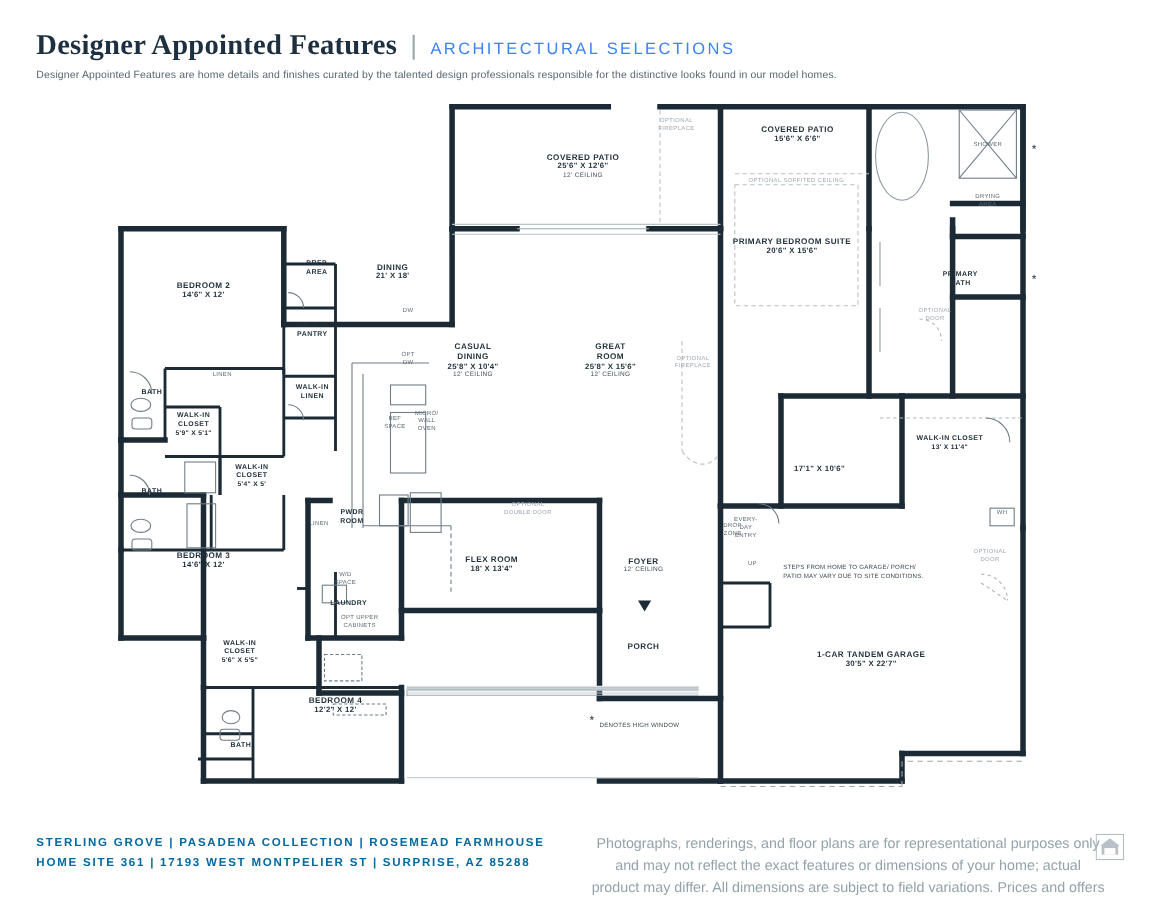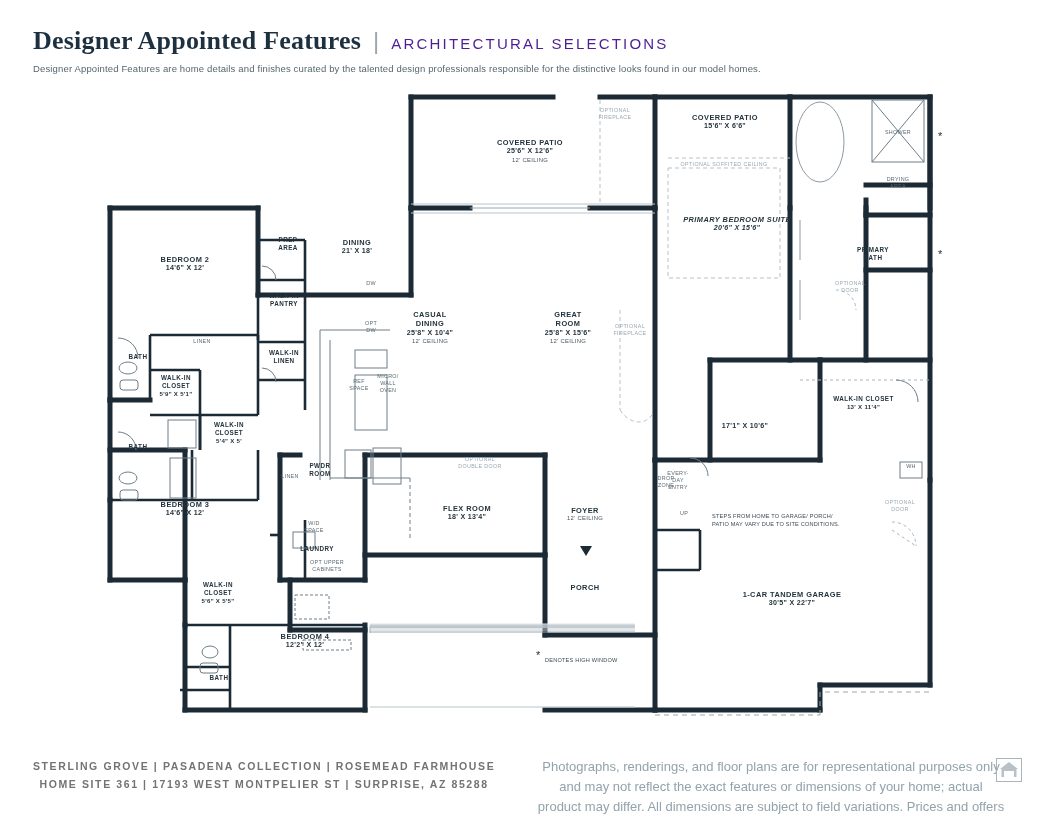--- a/index.html
+++ b/index.html
@@ -13,27 +13,27 @@
   }
   
   .header{position:absolute;left:33px;top:26px;width:990px;}
   .title-row{display:flex;align-items:baseline;gap:12px;}
   .title-main{
     font-family:"Liberation Serif", serif;
     font-size:26px;font-weight:700;color:#1d3040;letter-spacing:.2px;
   }
   .title-divider{color:#9aa7ae;font-size:24px;font-weight:300;}
   .title-sub{
-    font-size:15px;letter-spacing:2.2px;color:#4c1d95;font-weight:500;
+    font-size:15px;letter-spacing:2.2px;color:#3b82f6;font-weight:500;
   }
   .subtitle{
     margin-top:7px;font-size:9.5px;color:#55666f;letter-spacing:.15px;
   }
   
-  .footer-left{position:absolute;left:33px;top:760px;color:#737373;text-align:center;}
+  .footer-left{position:absolute;left:33px;top:760px;color:#0369a1;}
   .footer-left .l1{font-size:10.5px;letter-spacing:1.6px;font-weight:700;}
   .footer-left .l2{font-size:10.5px;letter-spacing:1.6px;font-weight:700;margin-top:6px;}
   .footer-right{position:absolute;left:536px;top:757px;width:470px;text-align:center;color:#93a3ab;font-size:13px;line-height:1.55;}
   .eho{position:absolute;right:33px;top:758px;width:26px;height:24px;}
   
   .plan{position:absolute;left:0;top:80px;width:1055px;height:660px;}
   .plan svg{display:block;}
   .lbl{
     position:absolute;text-align:center;font-size:7.2px;color:#23333d;
     line-height:1.28;letter-spacing:.3px;white-space:nowrap;
@@ -271,21 +271,21 @@
   <div>FIREPLACE</div>
 </div>
 
 <div class="lbl opt" style="left:590px;top:243px;width:80px;">
   <div>OPTIONAL</div>
   <div>FIREPLACE</div>
 </div>
 
 <div class="lbl opt" style="left:629px;top:81px;width:190px;">OPTIONAL SOFFITED CEILING</div>
 
-<div class="lbl" style="left:672px;top:135px;width:130px;font-style:italic;">
+<div class="lbl" style="left:655px;top:135px;width:130px;">
   <div class="n">PRIMARY BEDROOM SUITE</div>
   <div class="d">20'6" X 15'6"</div>
 </div>
 
 <div class="lbl small" style="left:838px;top:166px;width:70px;">
   <div class="n">PRIMARY</div>
   <div class="n">BATH</div>
 </div>
 
 <div class="lbl tiny" style="left:872px;top:49px;width:52px;">SHOWER</div>
@@ -330,28 +330,28 @@
   <div class="d">21' X 18'</div>
 </div>
 
 <div class="lbl" style="left:375px;top:230px;width:110px;">
   <div class="n">CASUAL</div>
   <div class="n">DINING</div>
   <div class="d">25'8" X 10'4"</div>
   <div class="c">12' CEILING</div>
 </div>
 
-<div class="lbl" style="left:513px;top:230px;width:110px;">
+<div class="lbl" style="left:500px;top:230px;width:110px;">
   <div class="n">GREAT</div>
   <div class="n">ROOM</div>
   <div class="d">25'8" X 15'6"</div>
   <div class="c">12' CEILING</div>
 </div>
 
-<div class="lbl" style="left:412px;top:424px;width:110px;">
+<div class="lbl" style="left:392px;top:424px;width:110px;">
   <div class="n">FLEX ROOM</div>
   <div class="d">18' X 13'4"</div>
 </div>
 
 <div class="lbl opt" style="left:425px;top:376px;width:110px;">
   <div>OPTIONAL</div>
   <div>DOUBLE DOOR</div>
 </div>
 
 <div class="lbl" style="left:540px;top:426px;width:90px;">

